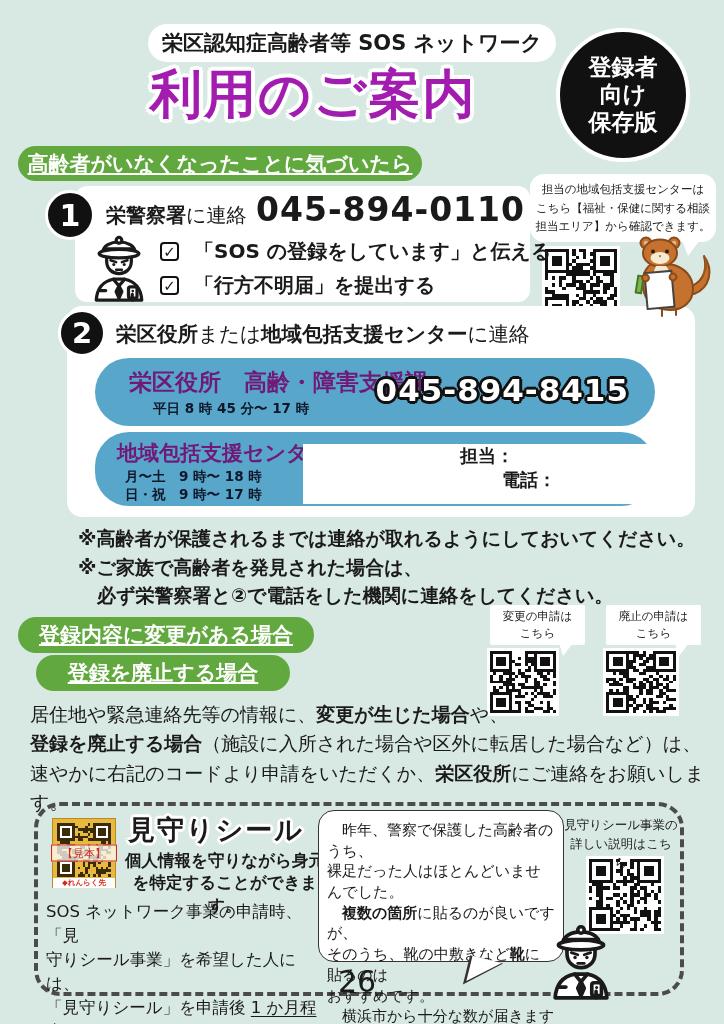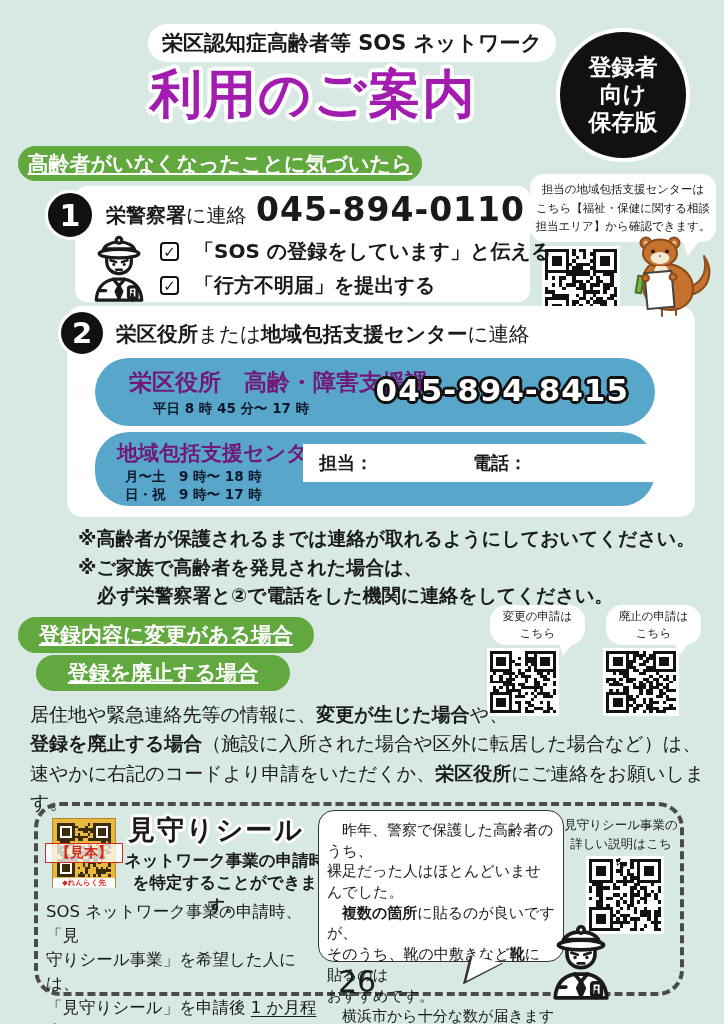--- a/index.html
+++ b/index.html
@@ -59,26 +59,26 @@
   .care-bubble:after { content:""; position:absolute; right:16px; bottom:-14px; width:0; height:0;
     border-left:6px solid transparent; border-right:12px solid transparent; border-top:16px solid #fff; }
 
   .blue-box { position:absolute; background:#58a7cb; border-radius:34px; }
   .blue-a { left:95px; top:358px; width:560px; height:68px; }
   .blue-b { left:95px; top:432px; width:560px; height:74px; }
   .blue-name { color:#701a75; font-weight:bold; }
   .blue-hours { color:#0f172a; font-weight:bold; font-size:13.5px; }
   .phone-2 { position:absolute; right:26px; top:14px; color:#fff; font-size:31px; font-weight:bold;
     letter-spacing:1px; }
-  .field-box { position:absolute; left:208px; top:12px; width:352px; height:38px; background:#fff;
-    display:flex; align-items:center; font-size:18px; font-weight:bold; }
+  .field-box { position:absolute; left:208px; top:12px; width:352px; height:60px; background:#fff;
+    display:flex; align-items:center; font-size:18px; font-weight:bold;flex-direction:column; }
 
   .notes { left:78px; top:524px; font-size:19px; font-weight:bold; line-height:1.5; }
 
-  .qr-bubble { border-radius:16px; font-size:11.5px; line-height:1.5; display:flex; flex-direction:column;
+  .qr-bubble { border-radius:2px; font-size:11.5px; line-height:1.5; display:flex; flex-direction:column;
     align-items:center; justify-content:center; }
   .qr-bubble:after { content:""; position:absolute; right:12px; bottom:-11px; width:0; height:0;
     border-left:4px solid transparent; border-right:10px solid transparent; border-top:13px solid #fff; }
   .qrb-1 { left:490px; top:605px; width:95px; height:40px; }
   .qrb-2 { left:606px; top:605px; width:95px; height:40px; }
 
   .qr { background:#fff; padding:3px; }
   .qr svg { display:block; }
   .qr-a { left:542px; top:246px; width:78px; height:78px; }
   .qr-b { left:487px; top:648px; width:72px; height:68px; }
@@ -87,21 +87,21 @@
 
   .para { left:30px; top:700px; font-size:19px; line-height:1.55; }
 
   .dashed-box { left:34px; top:802px; width:650px; height:194px; border:4px dashed #4b4b4b;
     border-radius:26px; }
 
   .sticker { left:52px; top:818px; width:64px; height:70px; background:#e9b93f; border:1px solid #b88a20;
     display:flex; flex-direction:column; z-index:2; }
   .sticker-qr { flex:1; margin:4px 4px 1px 4px; background:#e9b93f; padding:0; position:relative; }
   .sticker-stamp { position:absolute; left:50%; top:50%; transform:translate(-50%,-50%); color:#d42a1e;
-    background:rgba(255,255,255,.75); border:1.5px solid #d42a1e; font-size:14px; font-weight:bold;
+    background:rgba(255,255,255,.75); border:1.5px solid #d42a1e; font-size:11px; font-weight:normal;
     padding:0 10px; white-space:nowrap; z-index:2; }
   .sticker-brand { height:13px; background:#fff; color:#d42a1e; font-size:7.5px; font-weight:bold;
     display:flex; align-items:center; justify-content:center; gap:2px; }
 
   .seal-title { left:128px; top:812px; font-size:27px; font-weight:bold; letter-spacing:2px; z-index:2; }
   .seal-sub { left:118px; top:850px; width:214px; font-size:16.5px; font-weight:bold; line-height:1.35;
     text-align:center; z-index:2; }
   .seal-body { left:46px; top:900px; width:282px; font-size:16.5px; line-height:1.45; z-index:2; }
 
   .officer-bubble { left:318px; top:810px; width:246px; height:152px; border:1.5px solid #333;
@@ -875,21 +875,21 @@
             <rect x="2" y="16" width="3" height="3" fill="#3a2c08"></rect>
           </g>
         </svg>
       </div>
     <div class="sticker-stamp">【見本】</div>
     <div class="sticker-brand">◆れんらく先</div>
   </div>
 
   <div class="abs seal-title outline-w">見守りシール</div>
   <div class="abs seal-sub">
-    <div>ネットワーク事業の申請時</div>
+    <div>個人情報を守りながら身元</div>
     <div>を特定することができます。</div>
   </div>
 
   <div class="abs seal-body">
     <div>SOS ネットワーク事業の申請時、「見</div>
     <div>守りシール事業」を希望した人には、</div>
     <div>
       <span>「見守りシール」を申請後 </span><span class="u">1 か月程度</span>
     </div>
 

